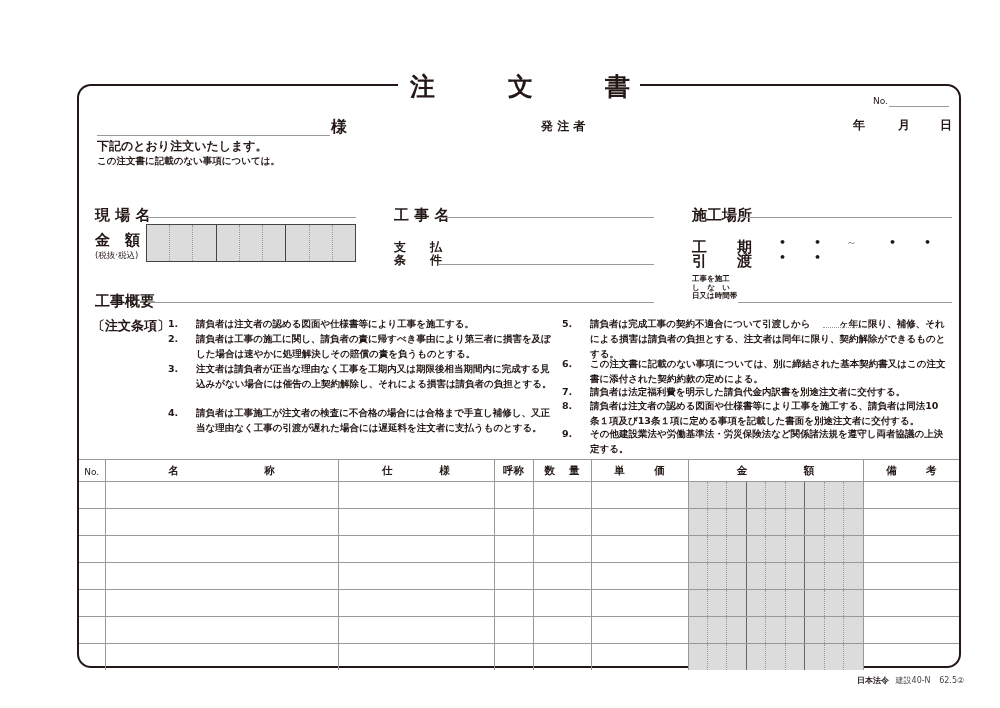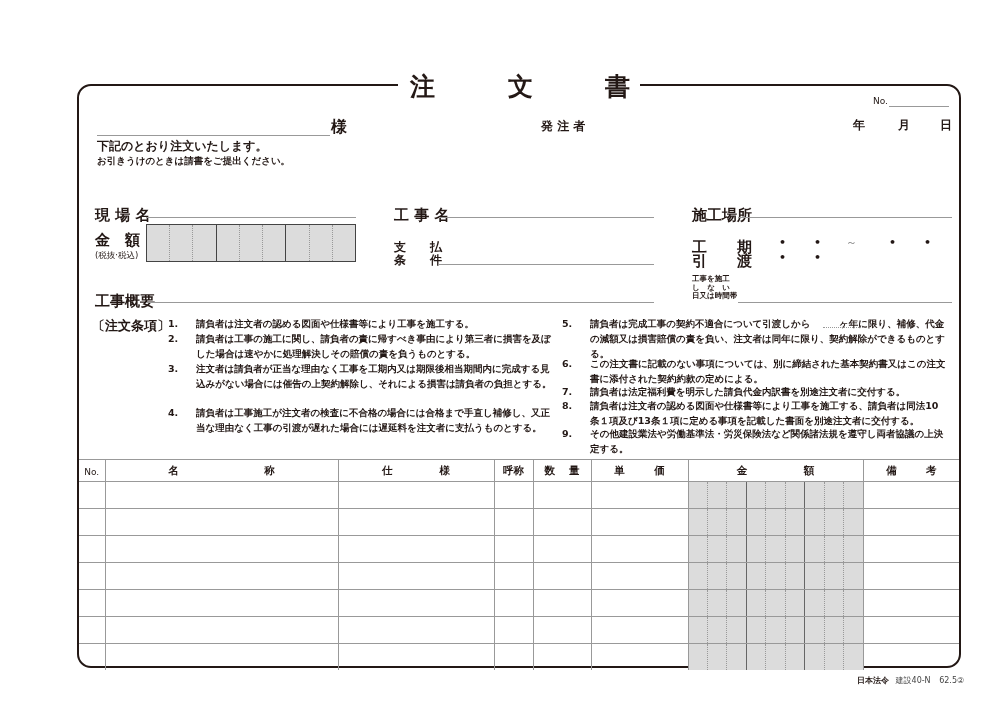--- a/index.html
+++ b/index.html
@@ -46,21 +46,21 @@
 <div class="title-char" style="left:410px">注</div>
 <div class="title-char" style="left:508px">文</div>
 <div class="title-char" style="left:605px">書</div>
 
 <div class="lbl sm" style="left:873px;top:96px;font-weight:normal;font-size:9px">No.</div>
 <div class="uline" style="left:889px;top:106px;width:60px"></div>
 
 <div class="uline" style="left:97px;top:135px;width:233px"></div>
 <div class="lbl" style="left:331px;top:117px;font-size:16px">様</div>
 <div class="lbl" style="left:97px;top:138px;font-size:12px">下記のとおり注文いたします。</div>
-<div class="lbl" style="left:97px;top:155px;font-size:9.5px">お引きうけのときは請書をご提出ください。</div>
+<div class="lbl" style="left:97px;top:155px;font-size:9.5px">この注文書に記載のない事項については。</div>
 
 <div class="lbl sm" style="left:541px;top:118px">発 注 者</div>
 <div class="lbl sm" style="left:853px;top:117px">年</div>
 <div class="lbl sm" style="left:898px;top:117px">月</div>
 <div class="lbl sm" style="left:940px;top:117px">日</div>
 
 <div class="lbl" style="left:95px;top:206px">現 場 名</div>
 <div class="uline" style="left:146px;top:217px;width:210px"></div>
 
 <div class="lbl" style="left:394px;top:206px">工 事 名</div>
@@ -127,21 +127,21 @@
   <span class="n">3.</span>
   <span class="t">注文者は請負者が正当な理由なく工事を工期内又は期限後相当期間内に完成する見込みがない場合には催告の上契約解除し、それによる損害は請負者の負担とする。</span>
 </div>
 <div class="clause" style="left:168px;top:405px;width:385px">
   <span class="n">4.</span>
   <span class="t">請負者は工事施工が注文者の検査に不合格の場合には合格まで手直し補修し、又正当な理由なく工事の引渡が遅れた場合には遅延料を注文者に支払うものとする。</span>
 </div>
 
 <div class="clause" style="left:562px;top:316px;width:385px">
   <span class="n">5.</span>
-  <span class="t">請負者は完成工事の契約不適合について引渡しから　　　ヶ年に限り、補修、代金の減額又は損害賠償の責を負い、注文者は同年に限り、契約解除ができるものとする。</span>
+  <span class="t">請負者は完成工事の契約不適合について引渡しから　　　ヶ年に限り、補修、それによる損害は請負者の負担とする、注文者は同年に限り、契約解除ができるものとする。</span>
 </div>
 <div class="uline" style="left:823px;top:327px;width:40px;border-bottom:1px dotted #999"></div>
 <div class="clause" style="left:562px;top:356px;width:385px">
   <span class="n">6.</span>
   <span class="t">この注文書に記載のない事項については、別に締結された基本契約書又はこの注文書に添付された契約約款の定めによる。</span>
 </div>
 <div class="clause" style="left:562px;top:384px;width:385px">
   <span class="n">7.</span>
   <span class="t">請負者は法定福利費を明示した請負代金内訳書を別途注文者に交付する。</span>
 </div>

